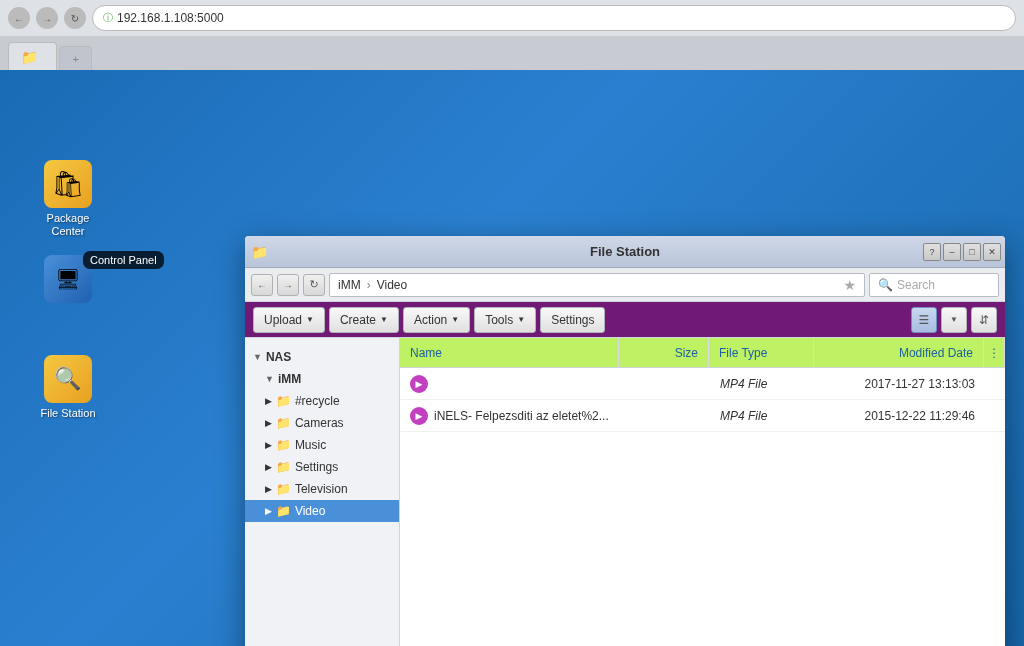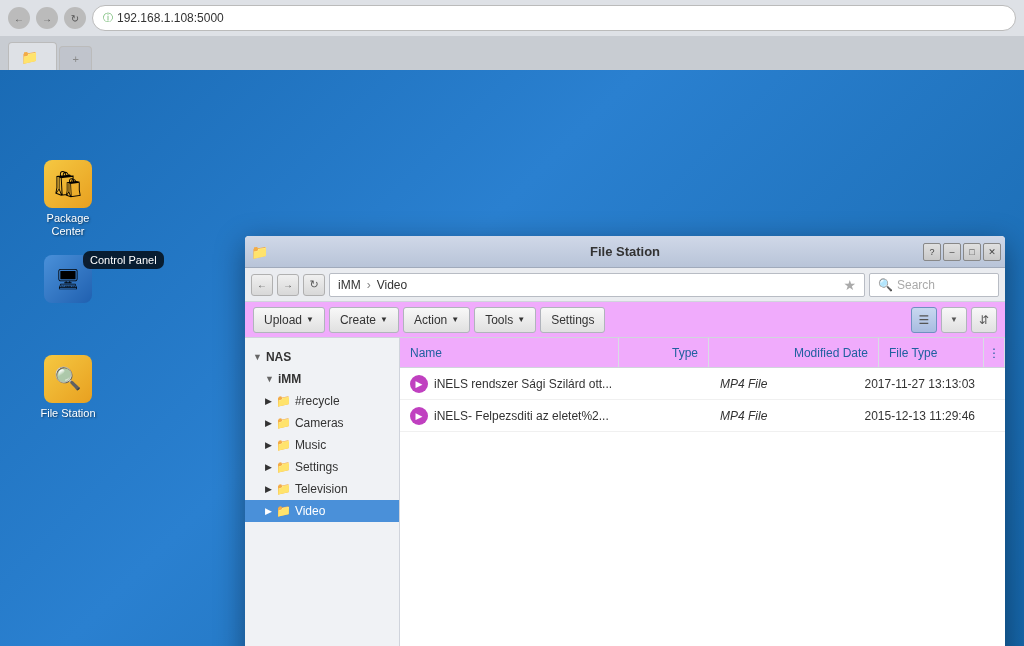--- a/index.html
+++ b/index.html
@@ -271,21 +271,21 @@
       align-items: center;
       padding: 0 8px;
       color: #aaa;
       font-size: 12px;
       gap: 4px;
     }
 
     
     .window-toolbar {
       height: 36px;
-      background: #f0abfc;
+      background: #701a75;
       display: flex;
       align-items: center;
       padding: 0 8px;
       gap: 4px;
       border-bottom: 1px solid #d0d4dc;
     }
     .toolbar-btn {
       height: 26px;
       padding: 0 10px;
       background: linear-gradient(180deg, #f8f8f8, #e0e0e0);
@@ -373,21 +373,21 @@
       flex: 1;
       background: white;
       display: flex;
       flex-direction: column;
       overflow: hidden;
     }
     .file-list-header {
       display: flex;
       align-items: center;
       height: 30px;
-      background: #f0abfc;
+      background: #bef264;
       border-bottom: 1px solid #d0d4dc;
       padding: 0;
     }
     .col-header {
       padding: 0 10px;
       font-size: 12px;
       color: #2060a0;
       font-weight: normal;
       cursor: pointer;
       height: 100%;
@@ -585,43 +585,42 @@
               <span class="sidebar-item-icon">📁</span>
               <span>Video</span>
             </div>
           </div>
         </div>
       </div>
 
       <div class="file-list">
         <div class="file-list-header">
           <div class="col-header col-name">Name</div>
-          <div class="col-header col-size">Type</div>
+          <div class="col-header col-size">Size</div>
+          <div class="col-header col-type">File Type</div>
           <div class="col-header col-date">Modified Date</div>
-          <div class="col-header col-type">File Type</div>
           <div class="col-header col-more">⋮</div>
         </div>
 
         <div class="file-row">
           <div class="file-cell file-cell-name">
             <div class="file-icon">▶</div>
-            <span>iNELS rendszer Sági Szilárd ott...</span>
           </div>
           <div class="file-cell file-cell-type">MP4 File</div>
           <div class="file-cell file-cell-date">2017-11-27 13:13:03</div>
           <div class="file-cell file-cell-more"></div>
         </div>
 
         <div class="file-row">
           <div class="file-cell file-cell-name">
             <div class="file-icon">▶</div>
             <span>iNELS- Felpezsditi az eletet%2...</span>
           </div>
           <div class="file-cell file-cell-type">MP4 File</div>
-          <div class="file-cell file-cell-date">2015-12-13 11:29:46</div>
+          <div class="file-cell file-cell-date">2015-12-22 11:29:46</div>
           <div class="file-cell file-cell-more"></div>
         </div>
 
       </div>
     </div>
 
   </div>
 
 </div>
 

